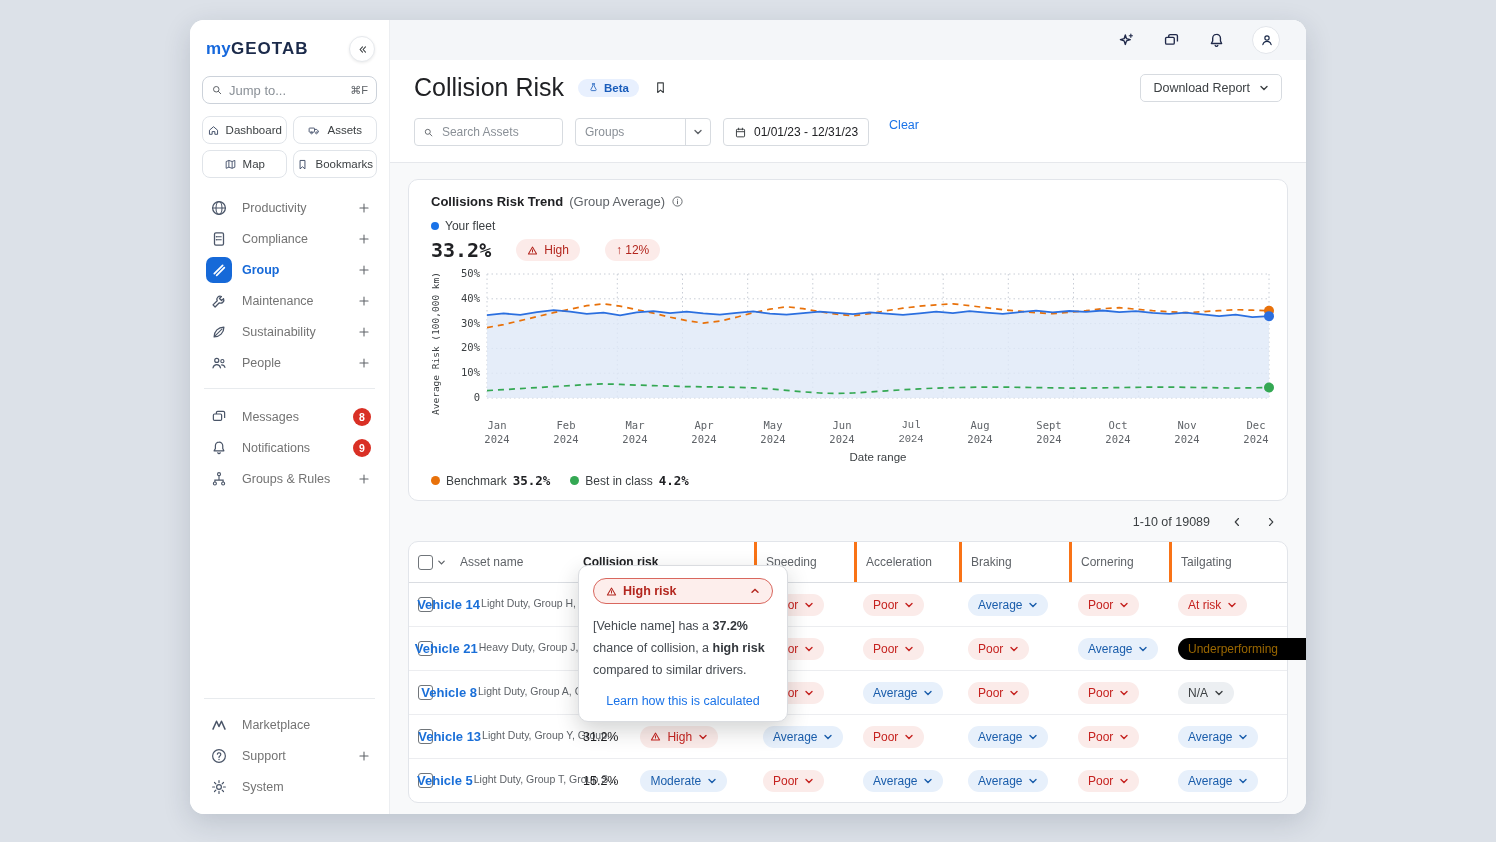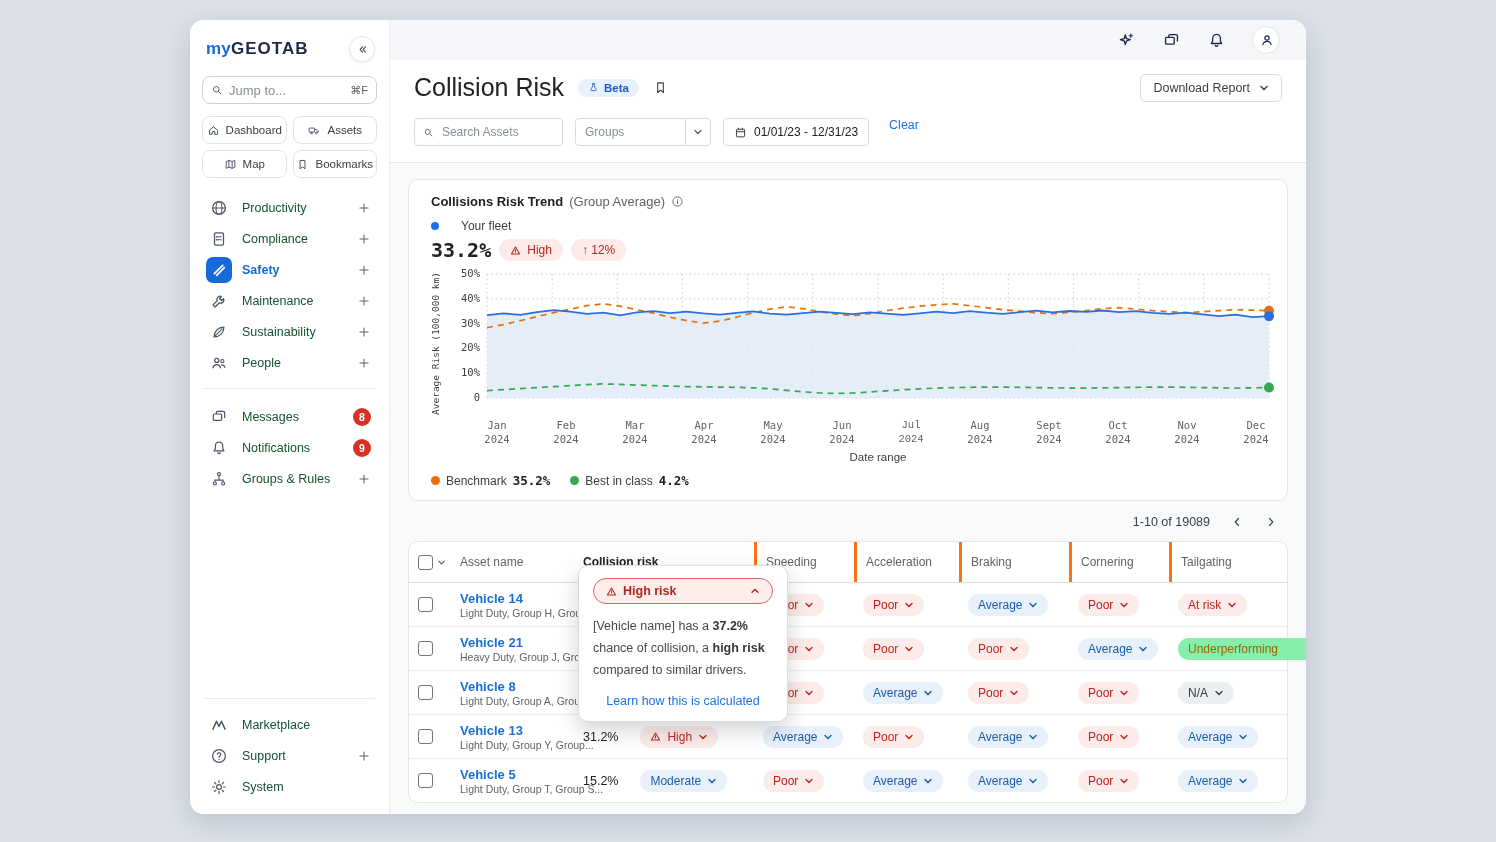--- a/index.html
+++ b/index.html
@@ -16,21 +16,21 @@
   .jump{margin-top:14px;height:26px;border:1px solid #ccd2da;border-radius:8px;display:flex;align-items:center;gap:6px;padding:0 8px;}
   .jump-ph{flex:1;font-size:13px;color:#8a9097;}
   .jump-sc{font-size:11px;color:#5f6368;}
   .quick{margin-top:12px;display:grid;grid-template-columns:1fr 1fr;gap:6px;}
   .chip{height:26px;border:1px solid #e0e4e9;border-radius:8px;background:#fff;display:flex;align-items:center;justify-content:center;gap:6px;font-size:11.5px;color:#3c4043;cursor:pointer;}
   .chip svg{color:#44506a;}
   .menu{margin-top:14px;display:flex;flex-direction:column;}
   .mitem{height:31px;display:flex;align-items:center;gap:10px;padding:0 6px 0 4px;cursor:pointer;border-radius:6px;}
   .micon{width:26px;height:26px;display:grid;place-items:center;color:#4a5568;}
   .micon.active-box{background:#1669d8;border-radius:7px;color:#fff;}
-  .mlabel{flex:1;font-size:12.5px;color:#14532d;}
+  .mlabel{flex:1;font-size:12.5px;color:#737373;}
   .mitem.active .mlabel{color:#1669d8;font-weight:bold;}
   .mplus{color:#5f6368;display:grid;place-items:center;}
   .mbadge{min-width:18px;height:18px;border-radius:9px;background:#d93025;color:#fff;font-size:10.5px;font-weight:bold;display:grid;place-items:center;padding:0 4px;box-sizing:border-box;}
   .divider{height:1px;background:#e8ebee;margin:10px 2px;}
   .side-foot{margin-top:auto;}
 
   
   .main{flex:1;display:flex;flex-direction:column;background:#f8f9fa;min-width:0;}
   .topbar{height:40px;min-height:40px;background:#f4f6f9;display:flex;align-items:center;justify-content:flex-end;gap:26px;padding-right:26px;}
   .tb-icon{color:#20294a;display:grid;place-items:center;cursor:pointer;background:none;border:none;padding:0;}
@@ -54,23 +54,23 @@
 
   .content{flex:1;padding:16px 18px 14px;overflow:hidden;}
   .card{background:#fff;border:1px solid #e2e5ea;border-radius:10px;}
 
   
   .chart-card{padding:14px 16px 12px;}
   .cc-title-row{display:flex;align-items:center;gap:6px;padding-left:6px;}
   .cc-title{font-size:13px;font-weight:bold;color:#202124;}
   .cc-sub{font-size:13px;color:#5f6368;}
   .info-ic{color:#5f6368;display:grid;place-items:center;}
-  .fleet-row{display:flex;align-items:center;gap:22px;margin-top:10px;padding-left:6px;font-size:12px;color:#3c4043;}
+  .fleet-row{display:flex;align-items:center;gap:6px;margin-top:10px;padding-left:6px;font-size:12px;color:#3c4043;}
   .dot{width:8px;height:8px;border-radius:50%;display:inline-block;}
-  .value-row{display:flex;align-items:center;gap:8px;margin-top:5px;padding-left:6px;}
+  .value-row{display:flex;align-items:center;gap:25px;margin-top:5px;padding-left:6px;}
   .big{font-family:"DejaVu Sans Mono",monospace;font-weight:bold;font-size:20px;color:#202124;}
   .rbadge{display:inline-flex;align-items:center;gap:6px;background:#fcebe9;color:#b3261e;border-radius:999px;padding:4px 11px;font-size:12px;}
   .chart-wrap{display:flex;margin-top:10px;}
   .ylab{width:20px;display:flex;align-items:center;justify-content:center;}
   .ylab span{writing-mode:vertical-rl;transform:rotate(180deg);font-family:"DejaVu Sans Mono",monospace;font-size:9.5px;color:#3c4043;white-space:nowrap;}
   .yticks{width:42px;position:relative;}
   .yticks span{position:absolute;right:7px;font-family:"DejaVu Sans Mono",monospace;font-size:10.5px;color:#3c4043;}
   .plot{position:relative;width:782px;height:128px;}
   .plot svg{overflow:visible;display:block;}
   .grid{stroke:#c8cdd6;stroke-width:1;stroke-dasharray:1.5 3;}
@@ -90,29 +90,29 @@
   .table-card{position:relative;overflow:visible;}
   .tgrid{display:grid;grid-template-columns:42px 123px 180px 100px 105px 110px 100px 1fr;align-items:center;}
   .thead{height:40px;border-bottom:1px solid #dadde2;font-size:12px;color:#5f6368;}
   .th{padding-left:9px;height:100%;display:flex;align-items:center;box-sizing:border-box;}
   .th.bold{font-weight:bold;color:#202124;}
   .th.sep{border-left:3px solid #f97316;}
   .th-cb{display:flex;align-items:center;gap:4px;padding-left:9px;color:#5f6368;}
   .trow{height:43px;border-bottom:1px solid #ecedf0;}
   .trow:last-child{border-bottom:none;}
   .cell{padding-left:9px;display:flex;align-items:center;min-width:0;}
-  .c-name{flex-direction:column;align-items:flex-start;justify-content:center;gap:1px;}
+  .c-name{flex-direction:row;align-items:flex-start;justify-content:center;gap:1px;}
   .cb{width:15px;height:15px;border:1.6px solid #70757a;border-radius:3px;background:#fff;cursor:pointer;display:inline-block;box-sizing:border-box;}
   .vname{font-size:13px;font-weight:bold;color:#1a6fd8;text-decoration:none;cursor:pointer;white-space:nowrap;}
   .vdesc{font-size:10.5px;color:#5f6368;white-space:nowrap;}
   .rval{font-size:12.5px;color:#202124;margin-right:22px;font-weight:500;}
   .pill{display:inline-flex;align-items:center;gap:6px;border-radius:999px;padding:4px 10px;font-size:12px;cursor:pointer;white-space:nowrap;}
   .t-red{background:#fbebe9;color:#c5221f;}
   .t-blue{background:#e7f0fb;color:#1a5dab;}
-  .t-yellow{background:#86efac;color:#9a6700;gap:48px;}
+  .t-yellow{background:#000000;color:#9a6700;gap:48px;}
   .t-gray{background:#eceff2;color:#3c4043;}
   .pchev{flex:none;}
 
   
   .pop{position:absolute;left:169px;top:23px;width:210px;box-sizing:border-box;background:#fff;border:1px solid #dadce0;border-radius:10px;box-shadow:0 8px 22px rgba(32,33,36,.2);z-index:9;padding:12px 14px 13px;}
   .pop-pill{display:flex;justify-content:space-between;align-items:center;border:1.5px solid #d9675e;background:#fdeeec;color:#b3261e;border-radius:999px;padding:5px 12px;font-size:12.5px;font-weight:bold;cursor:pointer;}
   .pop-pill .lft{display:flex;align-items:center;gap:6px;}
   .pop-body{margin-top:12px;font-size:12.5px;color:#454a50;line-height:1.75;}
   .pop-body b{color:#33373c;}
   .pop-link{display:block;text-align:center;margin-top:12px;color:#1a73e8;font-size:12.5px;text-decoration:none;cursor:pointer;}
@@ -202,21 +202,21 @@
                 <path d="M12 5v14M5 12h14" stroke="currentColor" stroke-width="1.8" stroke-linecap="round"></path>
               </svg>
             </span>
       </div>
       <div class="mitem active">
         <span class="micon active-box">
               <svg width="16" height="16" viewBox="0 0 24 24">
                 <path d="M5 17.5L17.5 5M8.5 20L20 8.5" fill="none" stroke="currentColor" stroke-width="2.6" stroke-linecap="round"></path>
               </svg>
             </span>
-        <span class="mlabel">Safety</span>
+        <span class="mlabel">Group</span>
         <span class="mplus">
               <svg width="14" height="14" viewBox="0 0 24 24">
                 <path d="M12 5v14M5 12h14" stroke="currentColor" stroke-width="1.8" stroke-linecap="round"></path>
               </svg>
             </span>
       </div>
       <div class="mitem">
         <span class="micon">
               <svg width="18" height="18" viewBox="0 0 24 24">
                 <path d="M15.2 6a4.2 4.2 0 0 0-5.6 5.6L4 17.2 6.8 20l5.6-5.6A4.2 4.2 0 0 0 18 8.8l-2.6 2.6-2.8-2.8L15.2 6z" fill="none" stroke="currentColor" stroke-width="1.7" stroke-linejoin="round"></path>

